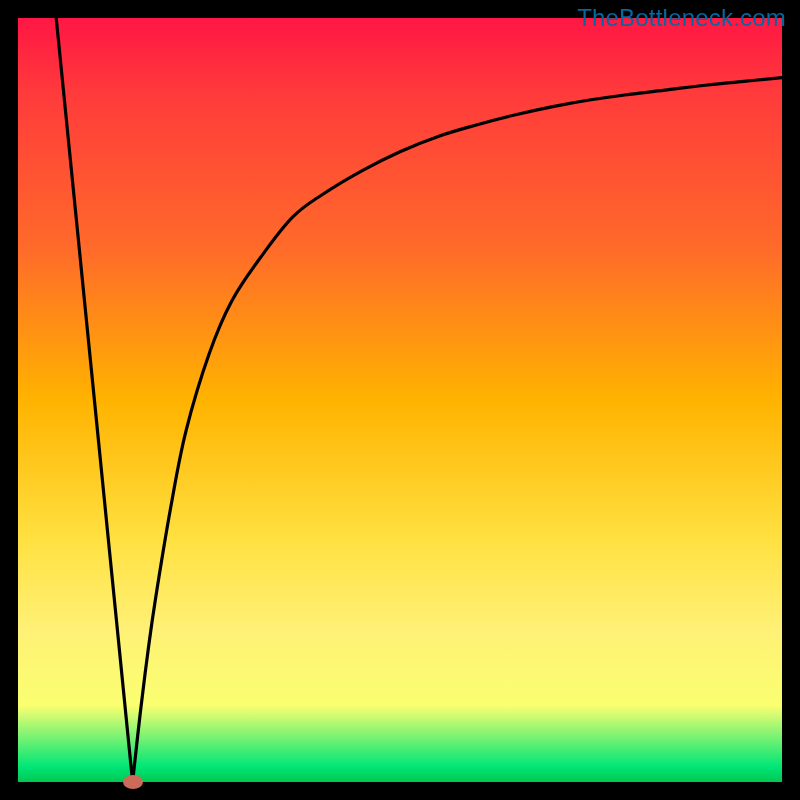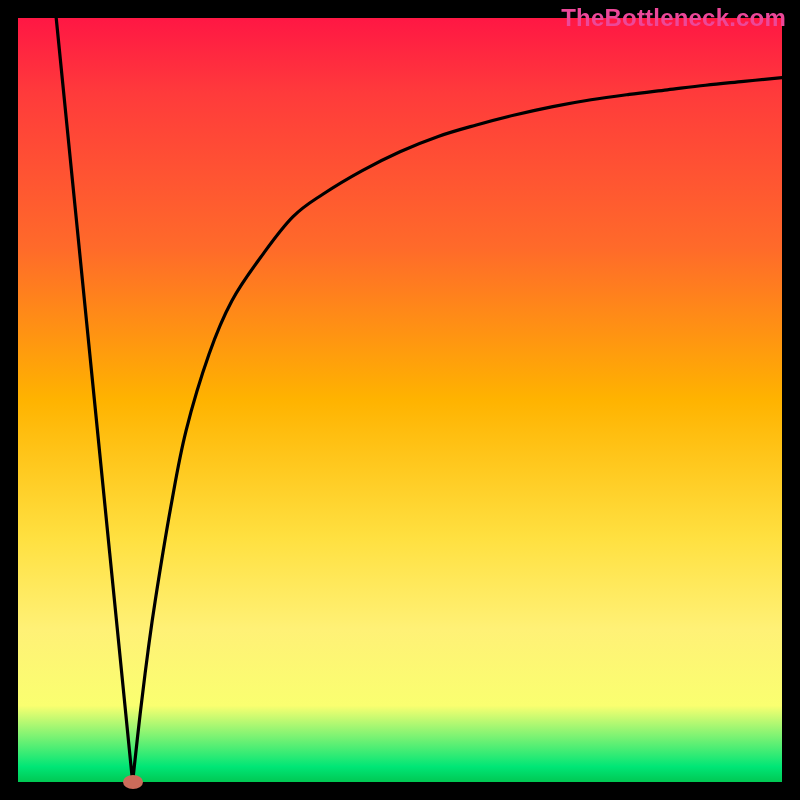--- a/index.html
+++ b/index.html
@@ -42,22 +42,22 @@
     width: 764px;
     height: 764px;
     overflow: visible;
   }
   .watermark {
     position: absolute;
     top: 4px;
     right: 14px;
     font-family: Arial, Helvetica, sans-serif;
     font-size: 24px;
-    font-weight: 700;
-    color: #ec4899;
+    font-weight: 400;
+    color: #0369a1;
     letter-spacing: 0.2px;
     user-select: none;
   }
   .marker {
     position: absolute;
     width: 20px;
     height: 14px;
     background: #cc6b5a;
     border-radius: 50%;
     transform: translate(-50%, -50%);

